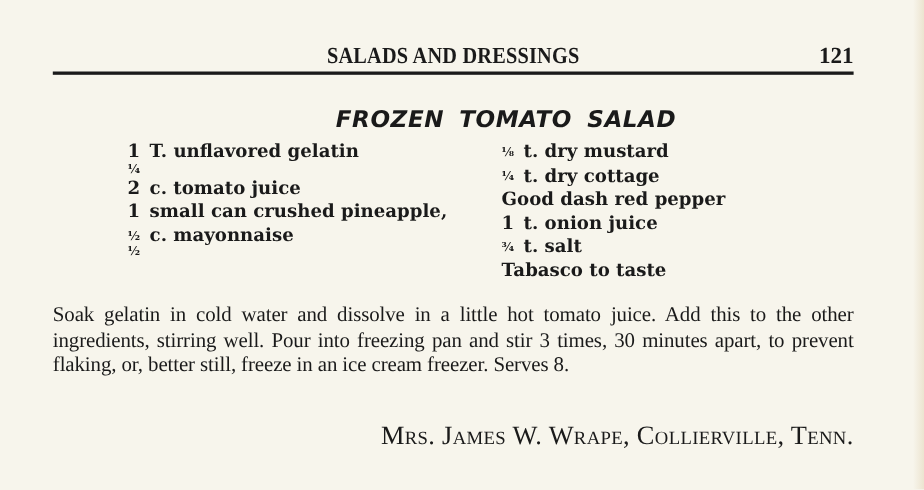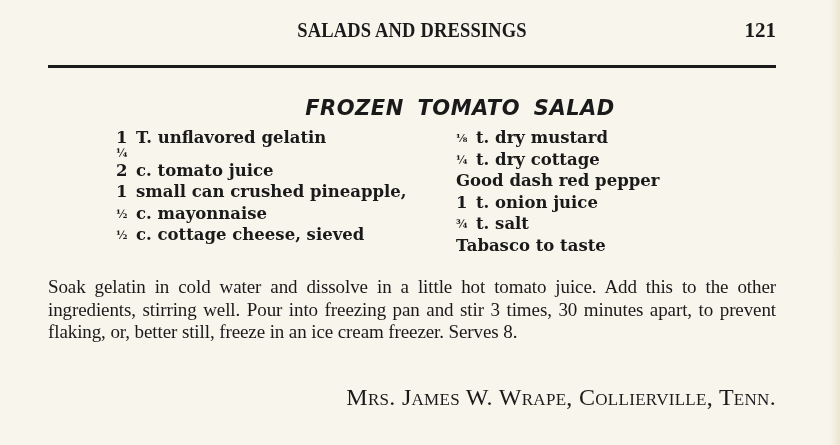--- a/index.html
+++ b/index.html
@@ -16,21 +16,21 @@
     font-family: "DejaVu Serif", "Liberation Serif", serif;
   }
   .page-edge {
     position: absolute;
     top: 0; right: 0;
     width: 10px; height: 445px;
     background: linear-gradient(to right, #f7f5ec, #ece4d0);
   }
   .header {
     position: absolute;
-    top: 18px;
+    top: 38px;
     left: 48px;
     width: 728px;
     height: 30px;
   }
   .section-title {
     position: absolute;
     left: 0; right: 0;
     top: 0;
     text-align: center;
     font-family: "Liberation Serif", serif;
@@ -153,21 +153,20 @@
       <div class="ing">
         <span class="qty">1</span>
         <span class="ing-text">small can crushed pineapple,</span>
       </div>
       <div class="ing">
         <span class="qty frac">½</span>
         <span class="ing-text">c. mayonnaise</span>
       </div>
       <div class="ing">
         <span class="qty frac">½</span>
-        <span class="ing-text">c. cottage cheese, sieved</span>
       </div>
     </div>
   <div class="col col-right" id="col-right">
       <div class="ing">
         <span class="qty frac">⅛</span>
         <span class="ing-text">t. dry mustard</span>
       </div>
       <div class="ing">
         <span class="qty frac">¼</span>
         <span class="ing-text">t. dry cottage</span>

